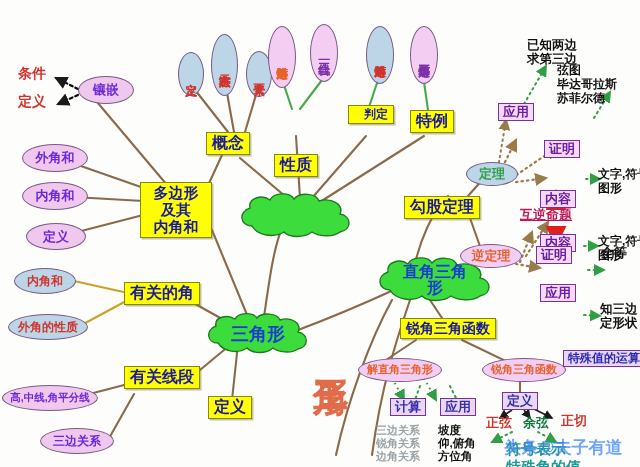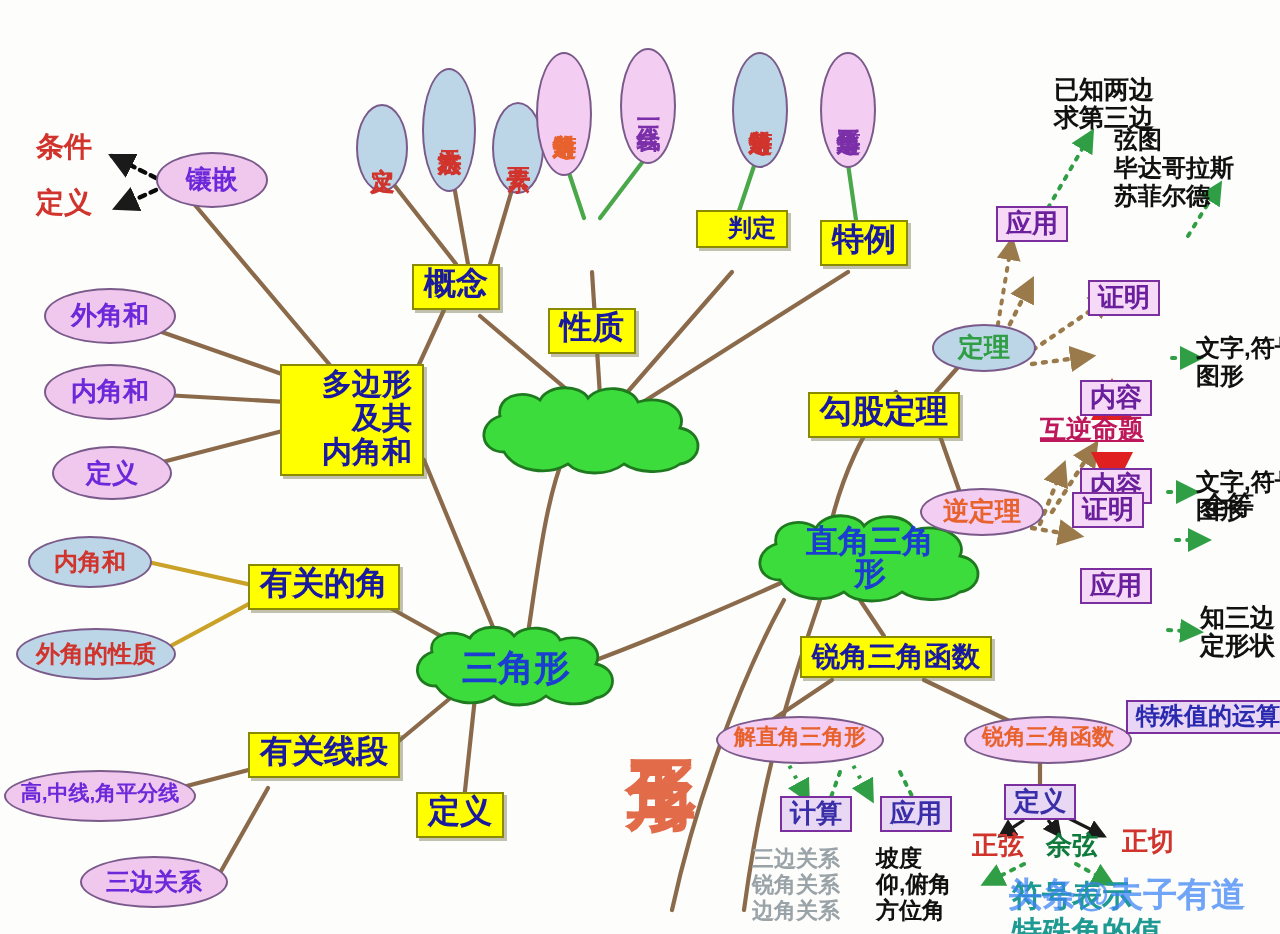--- a/index.html
+++ b/index.html
@@ -244,21 +244,21 @@
 
   <div class="node ell ell-pinkl" style="left:410px;top:26px;width:28px;height:58px;">
     <span class="vlab" style="font-size:12px;color:#7b2fa8;">等边三角形</span>
   </div>
 
   <div class="node ybox" style="left:206px;top:132px;font-size:16px;">概念</div>
   <div class="node ybox" style="left:274px;top:110px;font-size:16px;margin-top:44px;">性质</div>
   <div class="node ybox" style="left:348px;top:105px;font-size:12px;padding-left:15px;">判定</div>
   <div class="node ybox" style="left:410px;top:110px;font-size:16px;">特例</div>
 
-  <div class="node ybox multi" style="left:140px;top:182px;width:72px;font-size:15px;text-align:right;">
+  <div class="node ybox multi" style="left:140px;top:182px;width:72px;font-size:15px;">
     <div>多边形</div>
     <div>及其</div>
     <div>内角和</div>
   </div>
 
   <div class="node ybox" style="left:404px;top:196px;font-size:16px;">勾股定理</div>
   <div class="node ybox" style="left:124px;top:366px;font-size:16px;">有关线段</div>
   <div class="node ybox" style="left:124px;top:282px;font-size:16px;">有关的角</div>
   <div class="node ybox" style="left:208px;top:396px;font-size:16px;">定义</div>
   <div class="node ybox" style="left:400px;top:318px;font-size:14px;">锐角三角函数</div>

